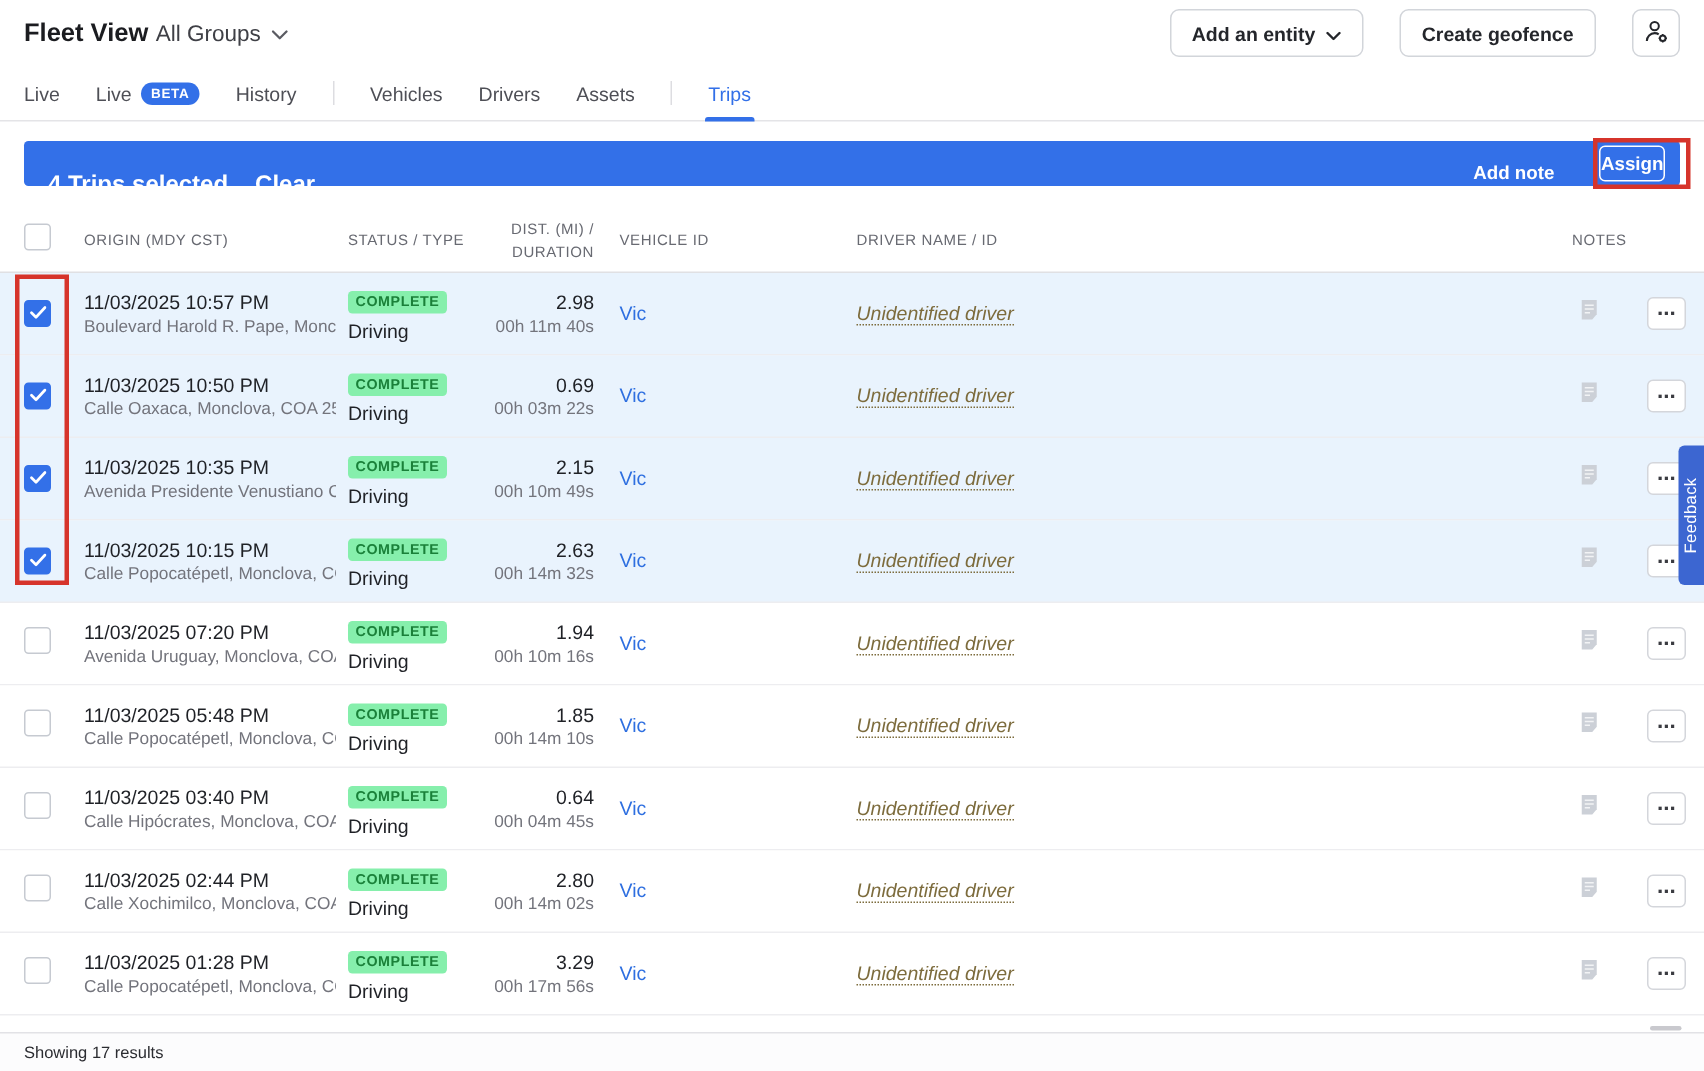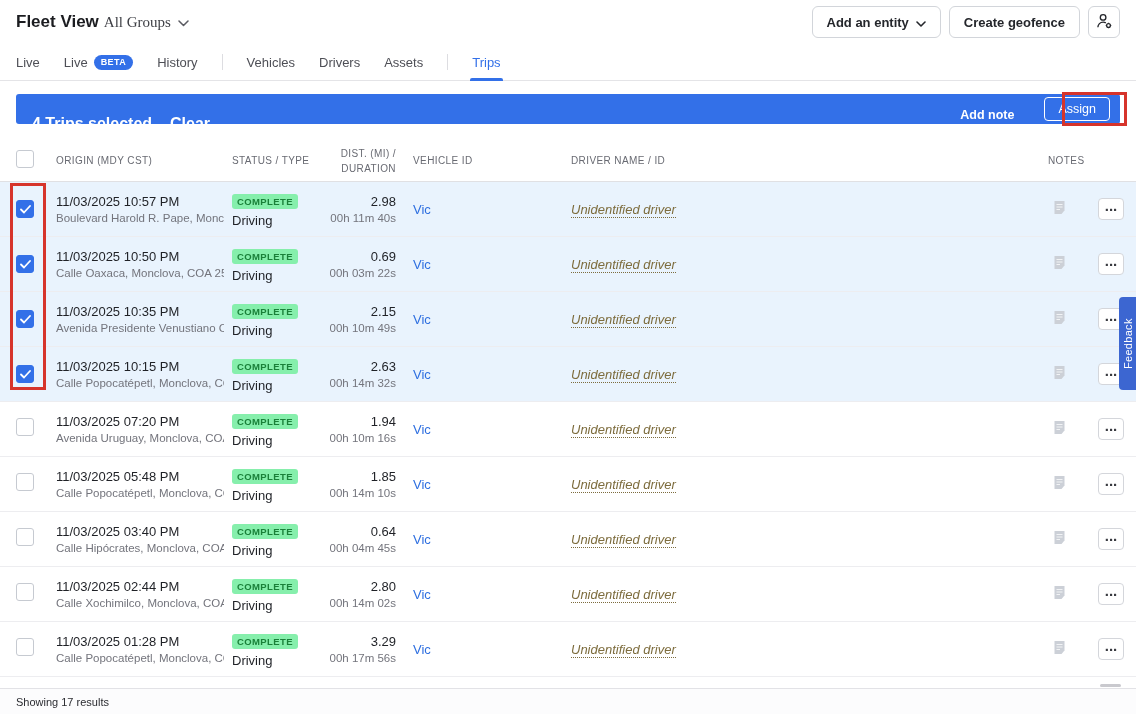--- a/index.html
+++ b/index.html
@@ -18,23 +18,23 @@
     display: flex;
     align-items: center;
     justify-content: space-between;
     padding: 0 16px;
   }
   .title-area { display: flex; align-items: center; gap: 5px; }
   .page-title { font-size: 17px; font-weight: 700; color: #1b1c20; }
   .group-selector {
     display: flex; align-items: center; gap: 7px;
     background: none; border: none; cursor: pointer;
-    font-family: Liberation Serif, serif; font-size: 15px; color: #3f4046;
-  }
-  .header-actions { display: flex; align-items: center; gap: 8px; }
+    font-family: Liberation Sans, sans-serif; font-size: 15px; color: #3f4046;
+  }
+  .header-actions { display: flex; align-items: center; gap: 24px; }
   .btn {
     height: 32px; background: #fff;
     border: 1px solid #d2d5da; border-radius: 6px;
     font-family: inherit; font-size: 13px; font-weight: 700; color: #24262b;
     padding: 0 14px; display: flex; align-items: center; gap: 7px; cursor: pointer;
   }
   .icon-btn { width: 32px; padding: 0; justify-content: center; }
 
   
   .tabs {
@@ -73,21 +73,21 @@
     text-decoration: underline; cursor: pointer; margin-top: 30px;
   }
   .bar-spacer { flex: 1; }
   .add-note-btn {
     background: none; border: none; color: #fff; cursor: pointer;
     font-family: inherit; font-size: 12.5px; font-weight: 600; padding: 4px 12px; margin-top: 11px;
   }
   .assign-btn {
     background: none; border: 1px solid #fff; border-radius: 4px;
     color: #fff; cursor: pointer;
-    font-family: inherit; font-size: 12.5px; font-weight: 400; padding: 4px 13px;
+    font-family: inherit; font-size: 12.5px; font-weight: 700; padding: 4px 0;
     margin-right: 4px;
   }
 
   
   .trips-table { margin-top: 16px; }
   .grid {
     display: grid;
     grid-template-columns: 40px 176px 81px 83px 167px 477px 58px 1fr;
     align-items: center;
     padding: 0 12px 0 16px;

